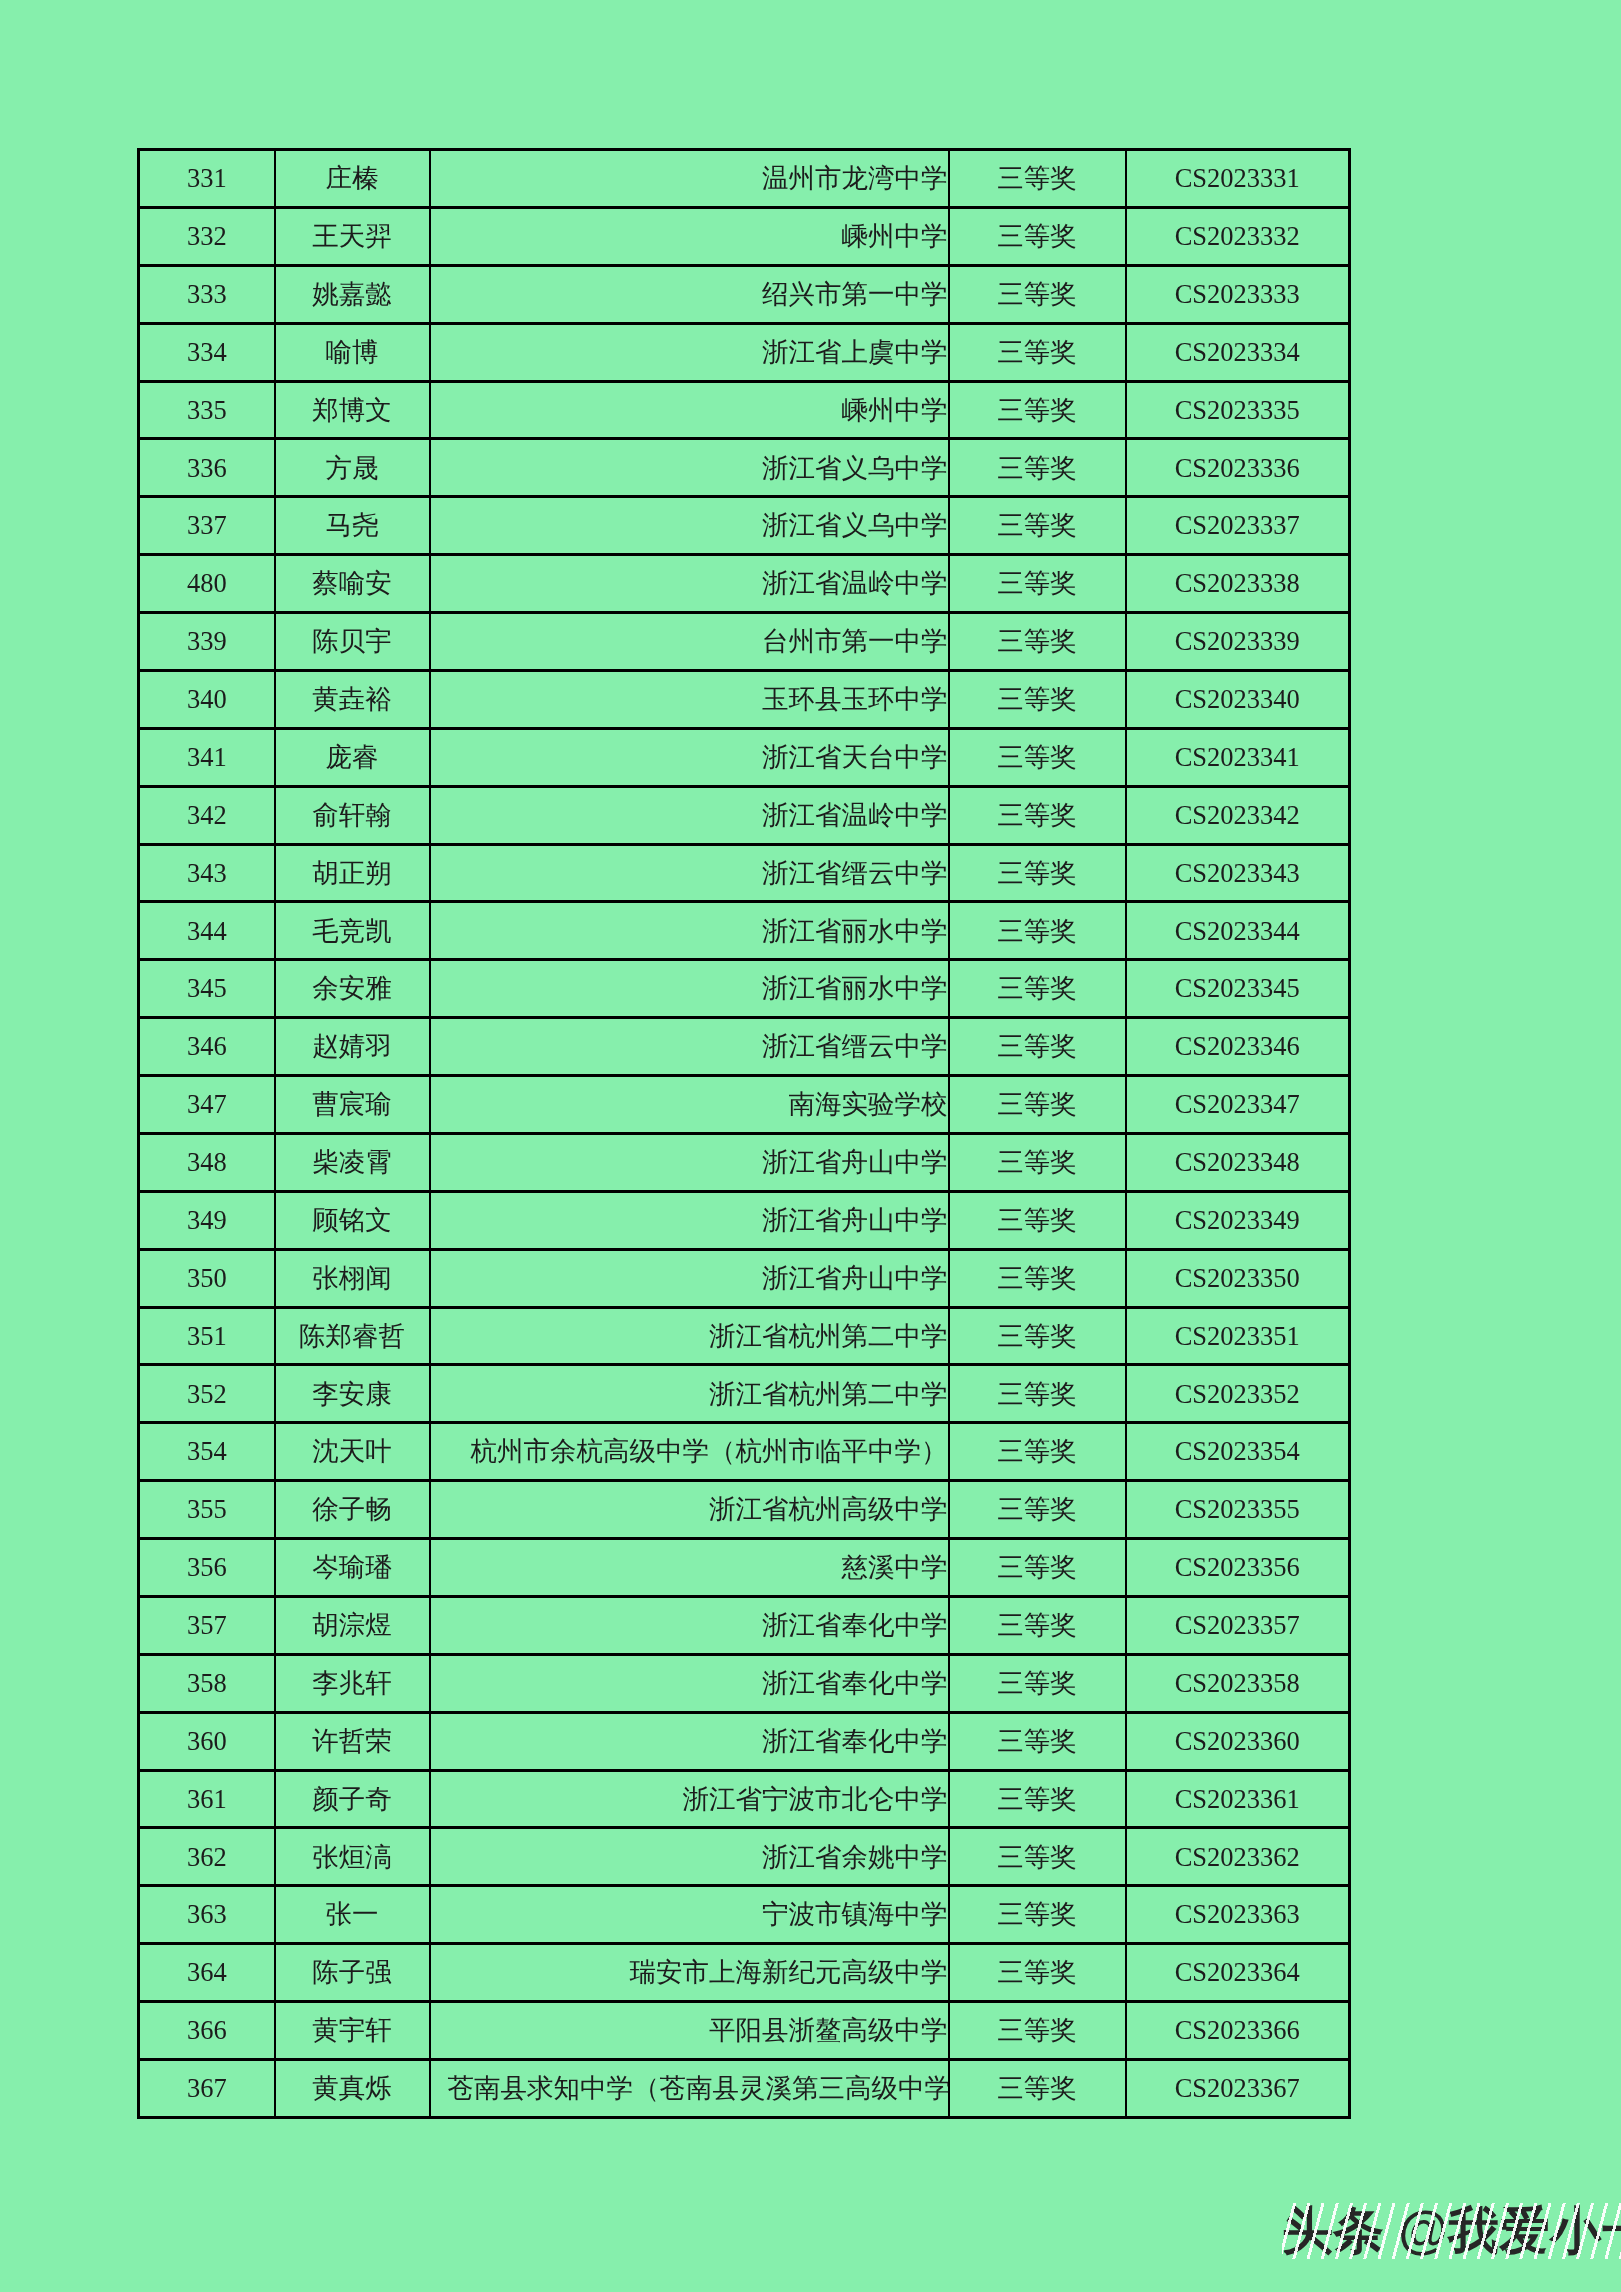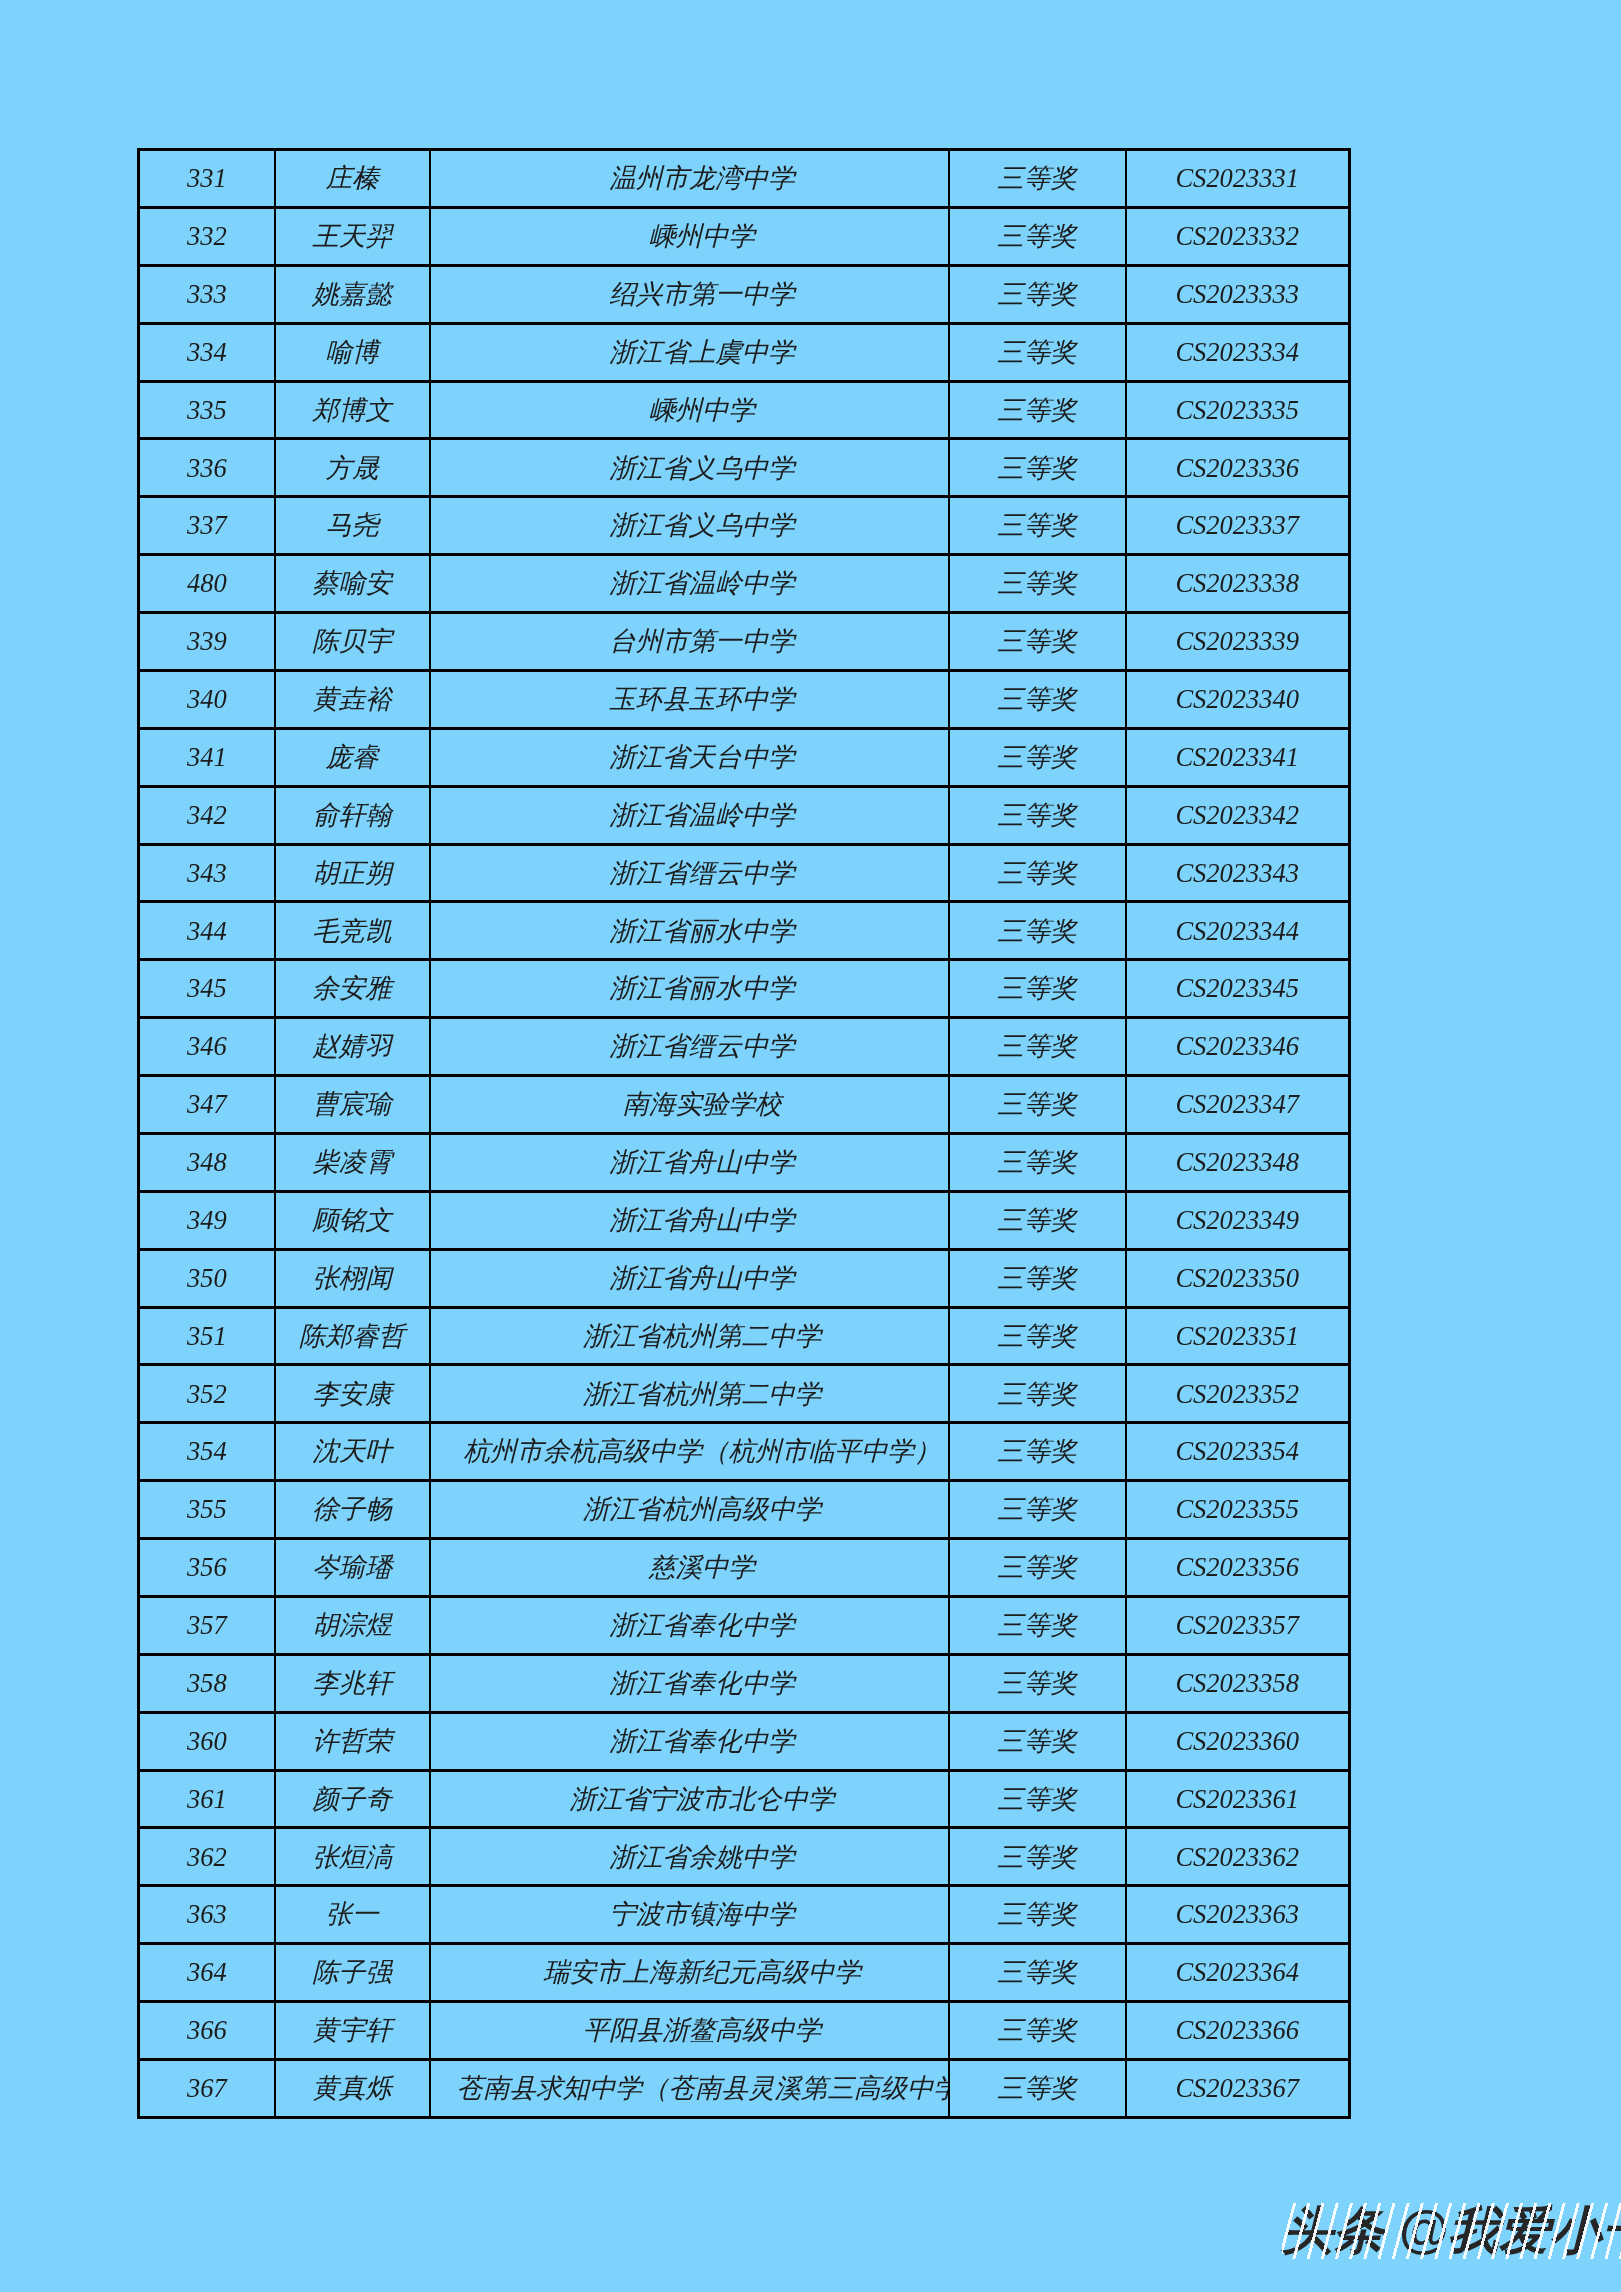--- a/index.html
+++ b/index.html
@@ -2,38 +2,38 @@
 <html><head>
 <meta charset="utf-8">
 <style>
   html, body { margin:0; padding:0; }
   body {
     width:1621px; height:2293px;
     position:relative;
     background:#ffffff;
     font-family:"Liberation Serif","DejaVu Serif",serif;
   }
-  .page { position:absolute; inset:0; background:#7dd3fc;font-style:italic; }
+  .page { position:absolute; inset:0; background:#86efac; }
 
   table.awards {
     position:absolute; left:137px; top:148px;
     width:1212px; height:1971px;
     border-collapse:collapse; table-layout:fixed;
     border:3.9px solid #000000;
   }
   table.awards td {
     border:2.9px solid #000000;
     border-top-width:3.9px; border-bottom-width:3.9px;
     font-size:26.5px; color:#1c1c1c;
     text-align:center; vertical-align:middle;
     padding:0; overflow:hidden; white-space:nowrap;
     line-height:1;
   }
   table.awards td.school {
-    text-align:center; padding-left:26px;
+    text-align:right; padding-left:17px;
   }
 
   .watermark {
     position:absolute; left:1282px; top:2203px;
     font-family:"Liberation Sans","DejaVu Sans",sans-serif;
     font-weight:bold; font-size:51px; line-height:1.1;
     color:#262626; letter-spacing:0px; white-space:nowrap;
   }
   
   .watermark::after {

